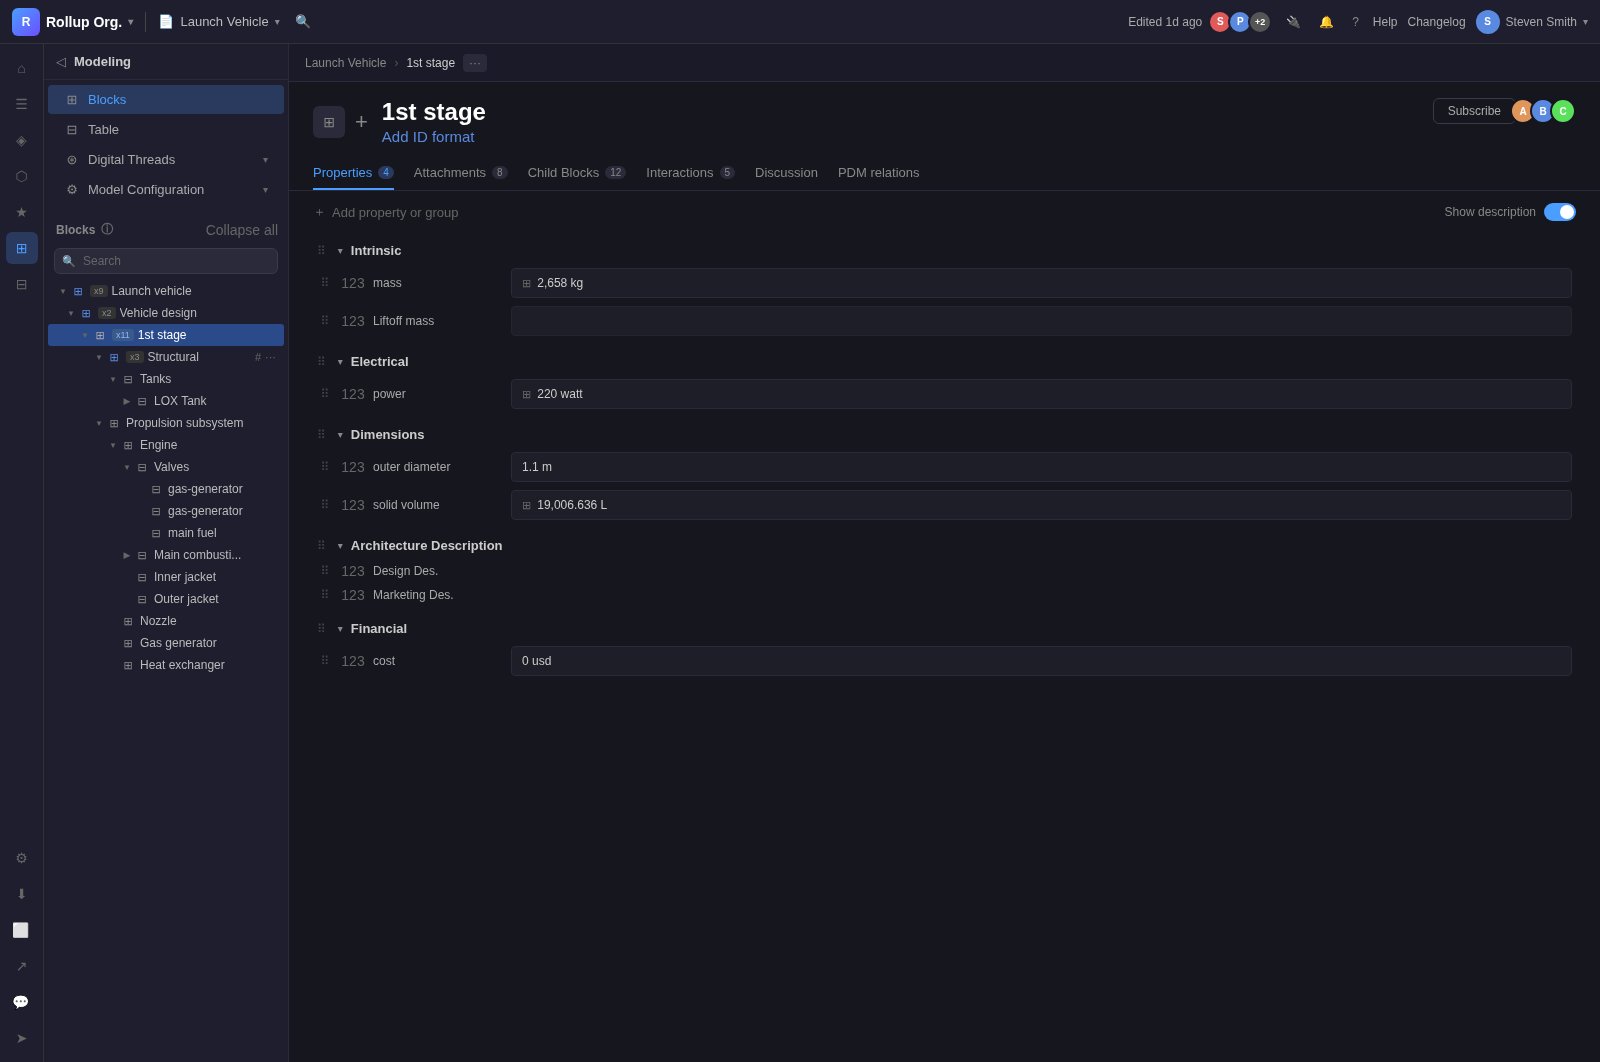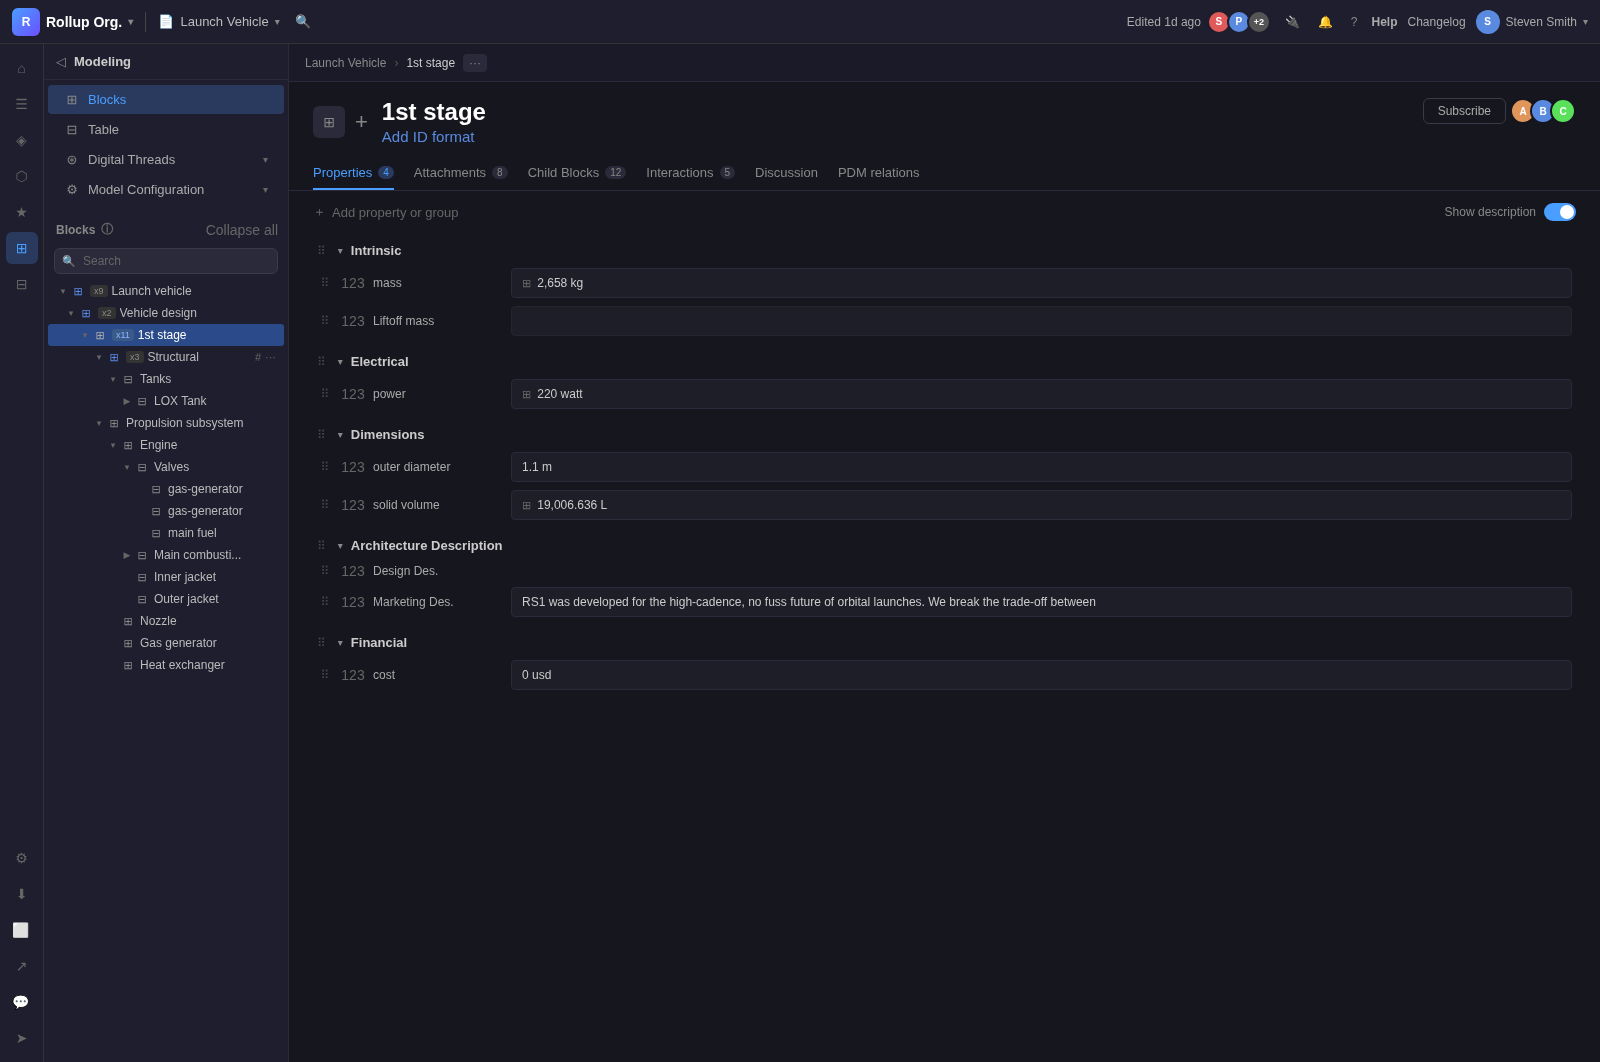--- a/index.html
+++ b/index.html
@@ -82,21 +82,21 @@
     .bc-current { color: #ccc; font-weight: 500; display: flex; align-items: center; gap: 8px; }
     .bc-dots { background: #2a2a3a; border-radius: 4px; padding: 2px 6px; cursor: pointer; font-size: 12px; color: #888; }
 
     
     .page-header { padding: 16px 24px 0; display: flex; align-items: flex-start; justify-content: space-between; flex-shrink: 0; }
     .page-title-area { display: flex; align-items: center; gap: 10px; }
     .page-icon { width: 32px; height: 32px; background: #2a2a3a; border-radius: 6px; display: flex; align-items: center; justify-content: center; color: #888; font-size: 14px; cursor: pointer; }
     .page-title-text { display: flex; flex-direction: column; }
     .page-title { font-size: 24px; font-weight: 700; color: #fff; }
     .page-subtitle { font-size: 15px; color: #5a8ae0; cursor: pointer; margin-top: 2px; }
-    .page-actions { display: flex; align-items: center; gap: 10px; }
+    .page-actions { display: flex; align-items: center; }
     .subscribe-btn { background: transparent; border: 1px solid #3a3a4a; color: #aaa; padding: 5px 14px; border-radius: 6px; cursor: pointer; font-size: 12px; }
     .avatar-stack { display: flex; }
     .avatar-sm { width: 26px; height: 26px; border-radius: 50%; margin-left: -6px; border: 2px solid #16161e; display: flex; align-items: center; justify-content: center; font-size: 10px; font-weight: 600; color: white; }
     .av1 { background: #e0965a; }
     .av2 { background: #5a8ae0; }
     .av3 { background: #5ae05a; }
 
     
     .tabs { display: flex; gap: 0; padding: 12px 24px 0; border-bottom: 1px solid #2a2a3a; flex-shrink: 0; }
     .tab { padding: 8px 0; margin-right: 20px; font-size: 13px; color: #888; cursor: pointer; border-bottom: 2px solid transparent; display: flex; align-items: center; gap: 6px; white-space: nowrap; justify-content: center; }
@@ -152,21 +152,21 @@
   <div class="topbar-right">
     <span>Edited 1d ago</span>
     <div class="avatar-group">
       <div class="avatar av-s">S</div>
       <div class="avatar av-p">P</div>
       <div class="avatar av-plus">+2</div>
     </div>
     <div class="topbar-icon-btn">🔌</div>
     <div class="topbar-icon-btn">🔔</div>
     <div class="topbar-icon-btn">?</div>
-    <span style="cursor:pointer;font-weight:bold;">Help</span>
+    <span style="cursor:pointer;">Help</span>
     <span style="cursor:pointer;">Changelog</span>
     <div class="user-info">
       <div class="user-avatar">S</div>
       <span>Steven Smith</span>
       <span class="chevron-icon">▾</span>
     </div>
   </div>
 </div>
 
 <div class="main-layout">
@@ -494,23 +494,20 @@
         </div>
         <div class="prop-row">
           <span class="prop-handle">⠿</span>
           <span class="prop-type">123</span>
           <span class="prop-name">Design Des.</span>
         </div>
         <div class="prop-row">
           <span class="prop-handle">⠿</span>
           <span class="prop-type">123</span>
           <span class="prop-name">Marketing Des.</span>
-          <div class="prop-value">
-            <span class="prop-value-text">RS1 was developed for the high-cadence, no fuss future of orbital launches. We break the trade-off between</span>
-          </div>
         </div>
       </div>
 
       <div class="prop-section">
         <div class="prop-section-header">
           <span class="prop-section-handle">⠿</span>
           <span class="prop-section-chevron">▾</span>
           <span class="prop-section-title">Financial</span>
         </div>
         <div class="prop-row">

